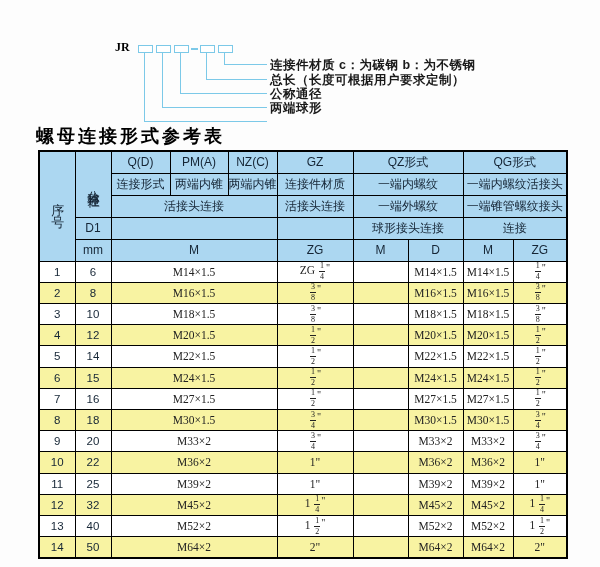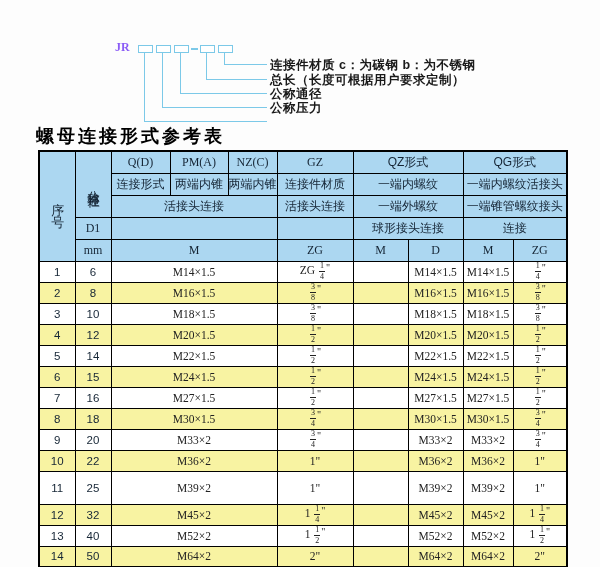--- a/index.html
+++ b/index.html
@@ -6,21 +6,21 @@
   body{
     width:600px;height:567px;position:relative;overflow:hidden;
     background:#fdfdfd;
     font-family:"Liberation Sans","DejaVu Sans",sans-serif;
     color:#111;
   }
   
   .diagram{position:absolute;left:0;top:0;width:600px;height:130px;}
   .diag-title{position:absolute;left:113px;top:19px;font-size:13px;font-weight:bold;color:#1a1a1a;letter-spacing:1px;white-space:nowrap;}
   .diag-title .star{color:var(--star);font-size:12px;margin-right:2px;}
-  .jr{position:absolute;left:115px;top:40px;font-size:12px;font-weight:bold;color:#8b5cf6;font-family:"Liberation Serif","DejaVu Serif",serif;}
+  .jr{position:absolute;left:115px;top:40px;font-size:12px;font-weight:bold;color:#000000;font-family:"Liberation Serif","DejaVu Serif",serif;}
   .code-box{position:absolute;top:45px;width:13px;height:6px;border:1px solid var(--line);background:#fff;}
   .code-dash{position:absolute;top:48px;width:7px;height:2px;background:var(--line);}
   .vline,.hline{position:absolute;background:var(--line);}
   .vline{width:1px;}
   .hline{height:1px;}
   .diag-label{position:absolute;left:270px;font-size:12.5px;font-weight:bold;color:#1a1a1a;white-space:nowrap;letter-spacing:0.5px;}
   
   .table-title{
     position:absolute;left:36px;top:124px;font-size:18px;font-weight:bold;color:#000;
     font-family:"DejaVu Serif","Liberation Serif",serif;letter-spacing:3px;white-space:nowrap;
@@ -32,21 +32,21 @@
     border:2px solid var(--border);
     font-size:11.5px;color:#152535;
   }
   .ref-table td,.ref-table th{
     border:1px solid var(--border);
     text-align:center;vertical-align:middle;
     padding:0;overflow:hidden;white-space:nowrap;
     font-weight:normal;
   }
   .ref-table thead td{background:var(--header-bg);font-size:12px;}
-  .latin{font-family:Liberation Serif, serif;font-size:12px;}
+  .latin{font-family:Liberation Sans, sans-serif;font-size:12px;}
   .vert{
     writing-mode:vertical-lr;text-orientation:upright;
     letter-spacing:14px;margin:0 auto;font-size:13px;
   }
   .vert.small{letter-spacing:2px;font-size:12.5px;}
   .body-val{font-family:"Liberation Serif","DejaVu Serif",serif;font-size:11.5px;color:#222;}
   tr.alt td{background:var(--row-alt);}
   tr.plain td{background:#ffffff;}
   
   .frac{display:inline-block;vertical-align:middle;text-align:center;line-height:1;margin:0 1px;}
@@ -74,21 +74,21 @@
   <div class="vline" style="left:180px;top:53px;height:40px"></div>
   <div class="hline" style="left:180px;top:93px;width:87px"></div>
   <div class="vline" style="left:162px;top:53px;height:54px"></div>
   <div class="hline" style="left:162px;top:107px;width:105px"></div>
   <div class="vline" style="left:144px;top:53px;height:68px"></div>
   <div class="hline" style="left:144px;top:121px;width:123px"></div>
 
   <div class="diag-label" style="top:72px">总长（长度可根据用户要求定制）</div>
   <div class="diag-label" style="top:57px">连接件材质  c：为碳钢  b：为不锈钢</div>
   <div class="diag-label" style="top:86px">公称通径</div>
-  <div class="diag-label" style="top:100px">公称压力</div>
+  <div class="diag-label" style="top:100px">两端球形</div>
 </div>
 
 <div class="table-title">螺母连接形式参考表</div>
 
 <table class="ref-table">
   <colgroup>
     <col style="width:36px">
       <col style="width:36px">
     <col style="width:59px">
       <col style="width:58px">
@@ -239,21 +239,21 @@
       <tr class="alt" style="height: 21px;">
         <td>10</td>
         <td>22</td>
         <td colspan="3"><span class="body-val">M36×2</span></td>
         <td><span class="body-val">1"</span></td>
         <td><span class="body-val"></span></td>
         <td><span class="body-val">M36×2</span></td>
         <td><span class="body-val">M36×2</span></td>
         <td><span class="body-val">1"</span></td>
       </tr>
-      <tr class="plain" style="height: 33px;">
+      <tr class="plain" style="height: 21px;">
         <td>11</td>
         <td>25</td>
         <td colspan="3"><span class="body-val">M39×2</span></td>
         <td><span class="body-val">1"</span></td>
         <td><span class="body-val"></span></td>
         <td><span class="body-val">M39×2</span></td>
         <td><span class="body-val">M39×2</span></td>
         <td><span class="body-val">1"</span></td>
       </tr>
       <tr class="alt" style="height: 21px;">

